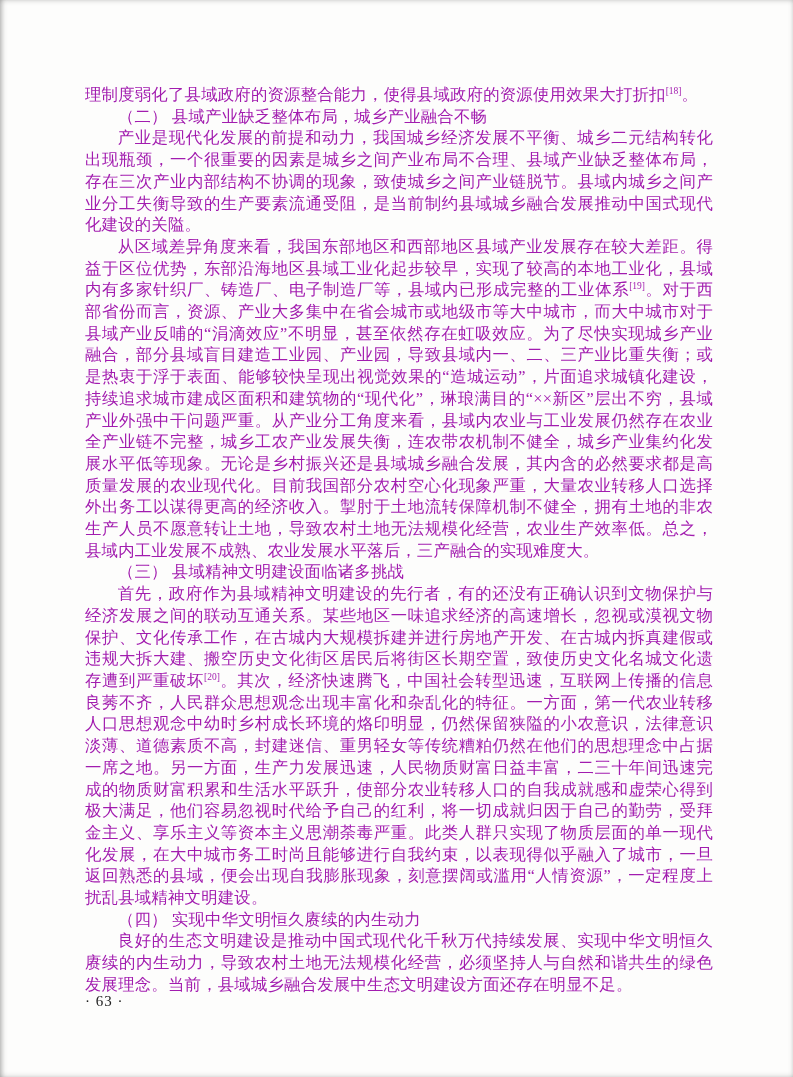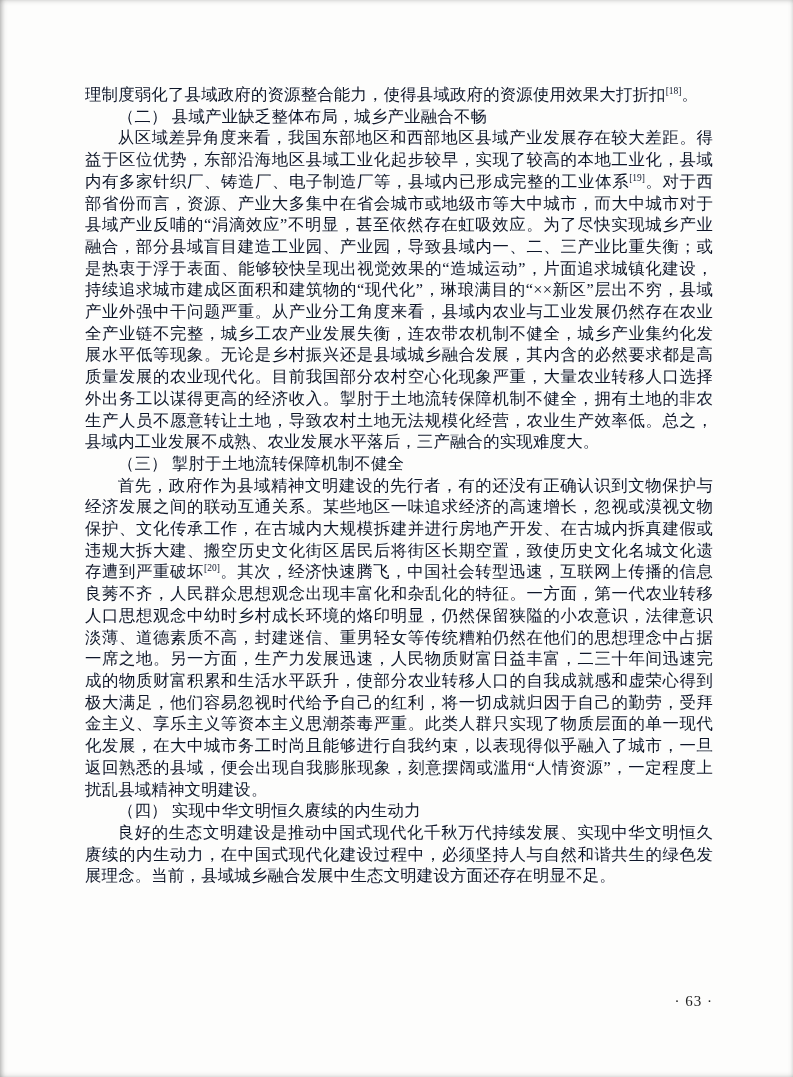--- a/index.html
+++ b/index.html
@@ -22,21 +22,21 @@
       inset 5px 0 5px -3px rgba(70, 70, 70, 0.38),
       inset 0 4px 5px -3px rgba(90, 90, 90, 0.22),
       inset -4px 0 4px -3px rgba(90, 90, 90, 0.18),
       inset 0 -4px 5px -3px rgba(90, 90, 90, 0.20);
   }
   .text-block {
     position: absolute;
     left: 85px;
     top: 84px;
     width: 628px;
-    color: #0f172a;
+    color: #a21caf;
     font-size: 16.4px;
     line-height: 21.7px;
     text-align: justify;
     text-justify: inter-ideograph;
     letter-spacing: 0.2px;
   }
   .para {
     margin: 0;
     padding: 0;
     text-indent: 2em;
@@ -48,46 +48,46 @@
     font-size: 9.5px;
     line-height: 0;
     vertical-align: super;
     letter-spacing: 0;
   }
   .page-number {
     position: absolute;
     top: 993px;
     left: 85px;
     width: 628px;
-    text-align: right;
     font-size: 15px;
     color: #222222;
     letter-spacing: 1px;
   }
 </style>
 </head>
 <body>
 
 <div class="page">
 
   <div class="text-block">
 
     <p class="para no-indent"><span>理制度弱化了县域政府的资源整合能力，使得县域政府的资源使用效果大打折扣</span><sup class="ref">[18]</sup><span>。</span></p>
 
     <p class="para heading">（二） 县域产业缺乏整体布局，城乡产业融合不畅</p>
 
+    <p class="para">产业是现代化发展的前提和动力，我国城乡经济发展不平衡、城乡二元结构转化出现瓶颈，一个很重要的因素是城乡之间产业布局不合理、县域产业缺乏整体布局，存在三次产业内部结构不协调的现象，致使城乡之间产业链脱节。县域内城乡之间产业分工失衡导致的生产要素流通受阻，是当前制约县域城乡融合发展推动中国式现代化建设的关隘。</p>
 
     <p class="para"><span>从区域差异角度来看，我国东部地区和西部地区县域产业发展存在较大差距。得益于区位优势，东部沿海地区县域工业化起步较早，实现了较高的本地工业化，县域内有多家针织厂、铸造厂、电子制造厂等，县域内已形成完整的工业体系</span><sup class="ref">[19]</sup><span>。对于西部省份而言，资源、产业大多集中在省会城市或地级市等大中城市，而大中城市对于县域产业反哺的“涓滴效应”不明显，甚至依然存在虹吸效应。为了尽快实现城乡产业融合，部分县域盲目建造工业园、产业园，导致县域内一、二、三产业比重失衡；或是热衷于浮于表面、能够较快呈现出视觉效果的“造城运动”，片面追求城镇化建设，持续追求城市建成区面积和建筑物的“现代化”，琳琅满目的“××新区”层出不穷，县域产业外强中干问题严重。从产业分工角度来看，县域内农业与工业发展仍然存在农业全产业链不完整，城乡工农产业发展失衡，连农带农机制不健全，城乡产业集约化发展水平低等现象。无论是乡村振兴还是县域城乡融合发展，其内含的必然要求都是高质量发展的农业现代化。目前我国部分农村空心化现象严重，大量农业转移人口选择外出务工以谋得更高的经济收入。掣肘于土地流转保障机制不健全，拥有土地的非农生产人员不愿意转让土地，导致农村土地无法规模化经营，农业生产效率低。总之，县域内工业发展不成熟、农业发展水平落后，三产融合的实现难度大。</span></p>
 
-    <p class="para heading">（三） 掣肘于土地流转保障机制不健全</p>
+    <p class="para heading">（三） 县域精神文明建设面临诸多挑战</p>
 
 
     <p class="para"><span>首先，政府作为县域精神文明建设的先行者，有的还没有正确认识到文物保护与经济发展之间的联动互通关系。某些地区一味追求经济的高速增长，忽视或漠视文物保护、文化传承工作，在古城内大规模拆建并进行房地产开发、在古城内拆真建假或违规大拆大建、搬空历史文化街区居民后将街区长期空置，致使历史文化名城文化遗存遭到严重破坏</span><sup class="ref">[20]</sup><span>。其次，经济快速腾飞，中国社会转型迅速，互联网上传播的信息良莠不齐，人民群众思想观念出现丰富化和杂乱化的特征。一方面，第一代农业转移人口思想观念中幼时乡村成长环境的烙印明显，仍然保留狭隘的小农意识，法律意识淡薄、道德素质不高，封建迷信、重男轻女等传统糟粕仍然在他们的思想理念中占据一席之地。另一方面，生产力发展迅速，人民物质财富日益丰富，二三十年间迅速完成的物质财富积累和生活水平跃升，使部分农业转移人口的自我成就感和虚荣心得到极大满足，他们容易忽视时代给予自己的红利，将一切成就归因于自己的勤劳，受拜金主义、享乐主义等资本主义思潮荼毒严重。此类人群只实现了物质层面的单一现代化发展，在大中城市务工时尚且能够进行自我约束，以表现得似乎融入了城市，一旦返回熟悉的县域，便会出现自我膨胀现象，刻意摆阔或滥用“人情资源”，一定程度上扰乱县域精神文明建设。</span></p>
 
     <p class="para heading">（四） 实现中华文明恒久赓续的内生动力</p>
 
-    <p class="para">良好的生态文明建设是推动中国式现代化千秋万代持续发展、实现中华文明恒久赓续的内生动力，在中国式现代化建设过程中，必须坚持人与自然和谐共生的绿色发展理念。当前，县域城乡融合发展中生态文明建设方面还存在明显不足。</p>
+    <p class="para">良好的生态文明建设是推动中国式现代化千秋万代持续发展、实现中华文明恒久赓续的内生动力，导致农村土地无法规模化经营，必须坚持人与自然和谐共生的绿色发展理念。当前，县域城乡融合发展中生态文明建设方面还存在明显不足。</p>
 
   </div>
 
   <div class="page-number">· 63 ·</div>
 
 </div>
 
 </body></html>

